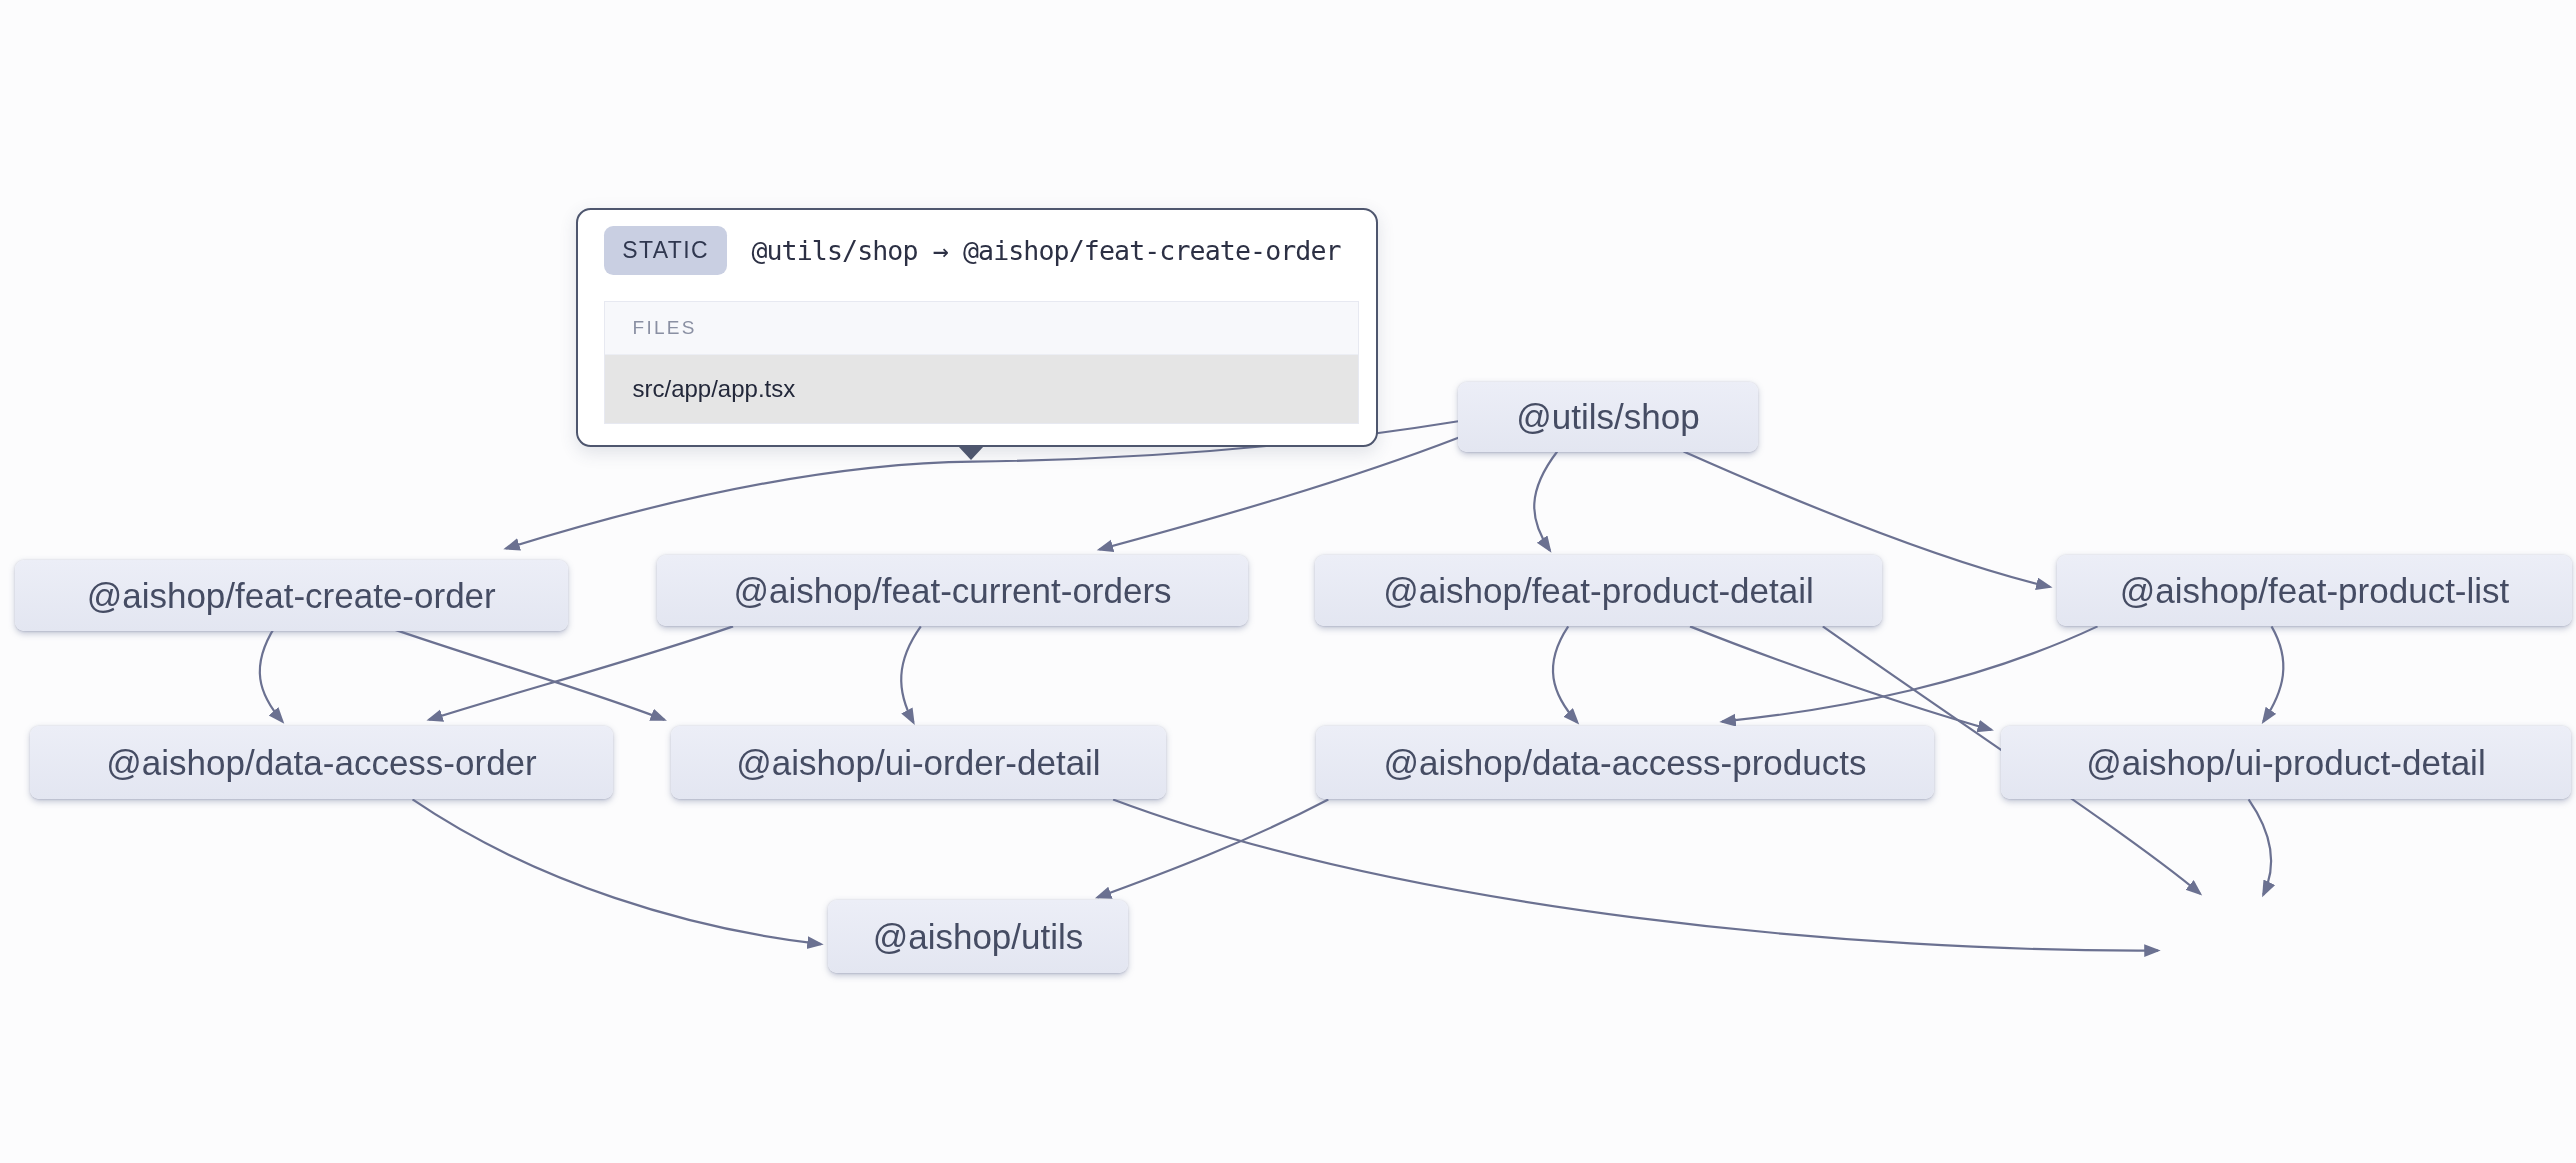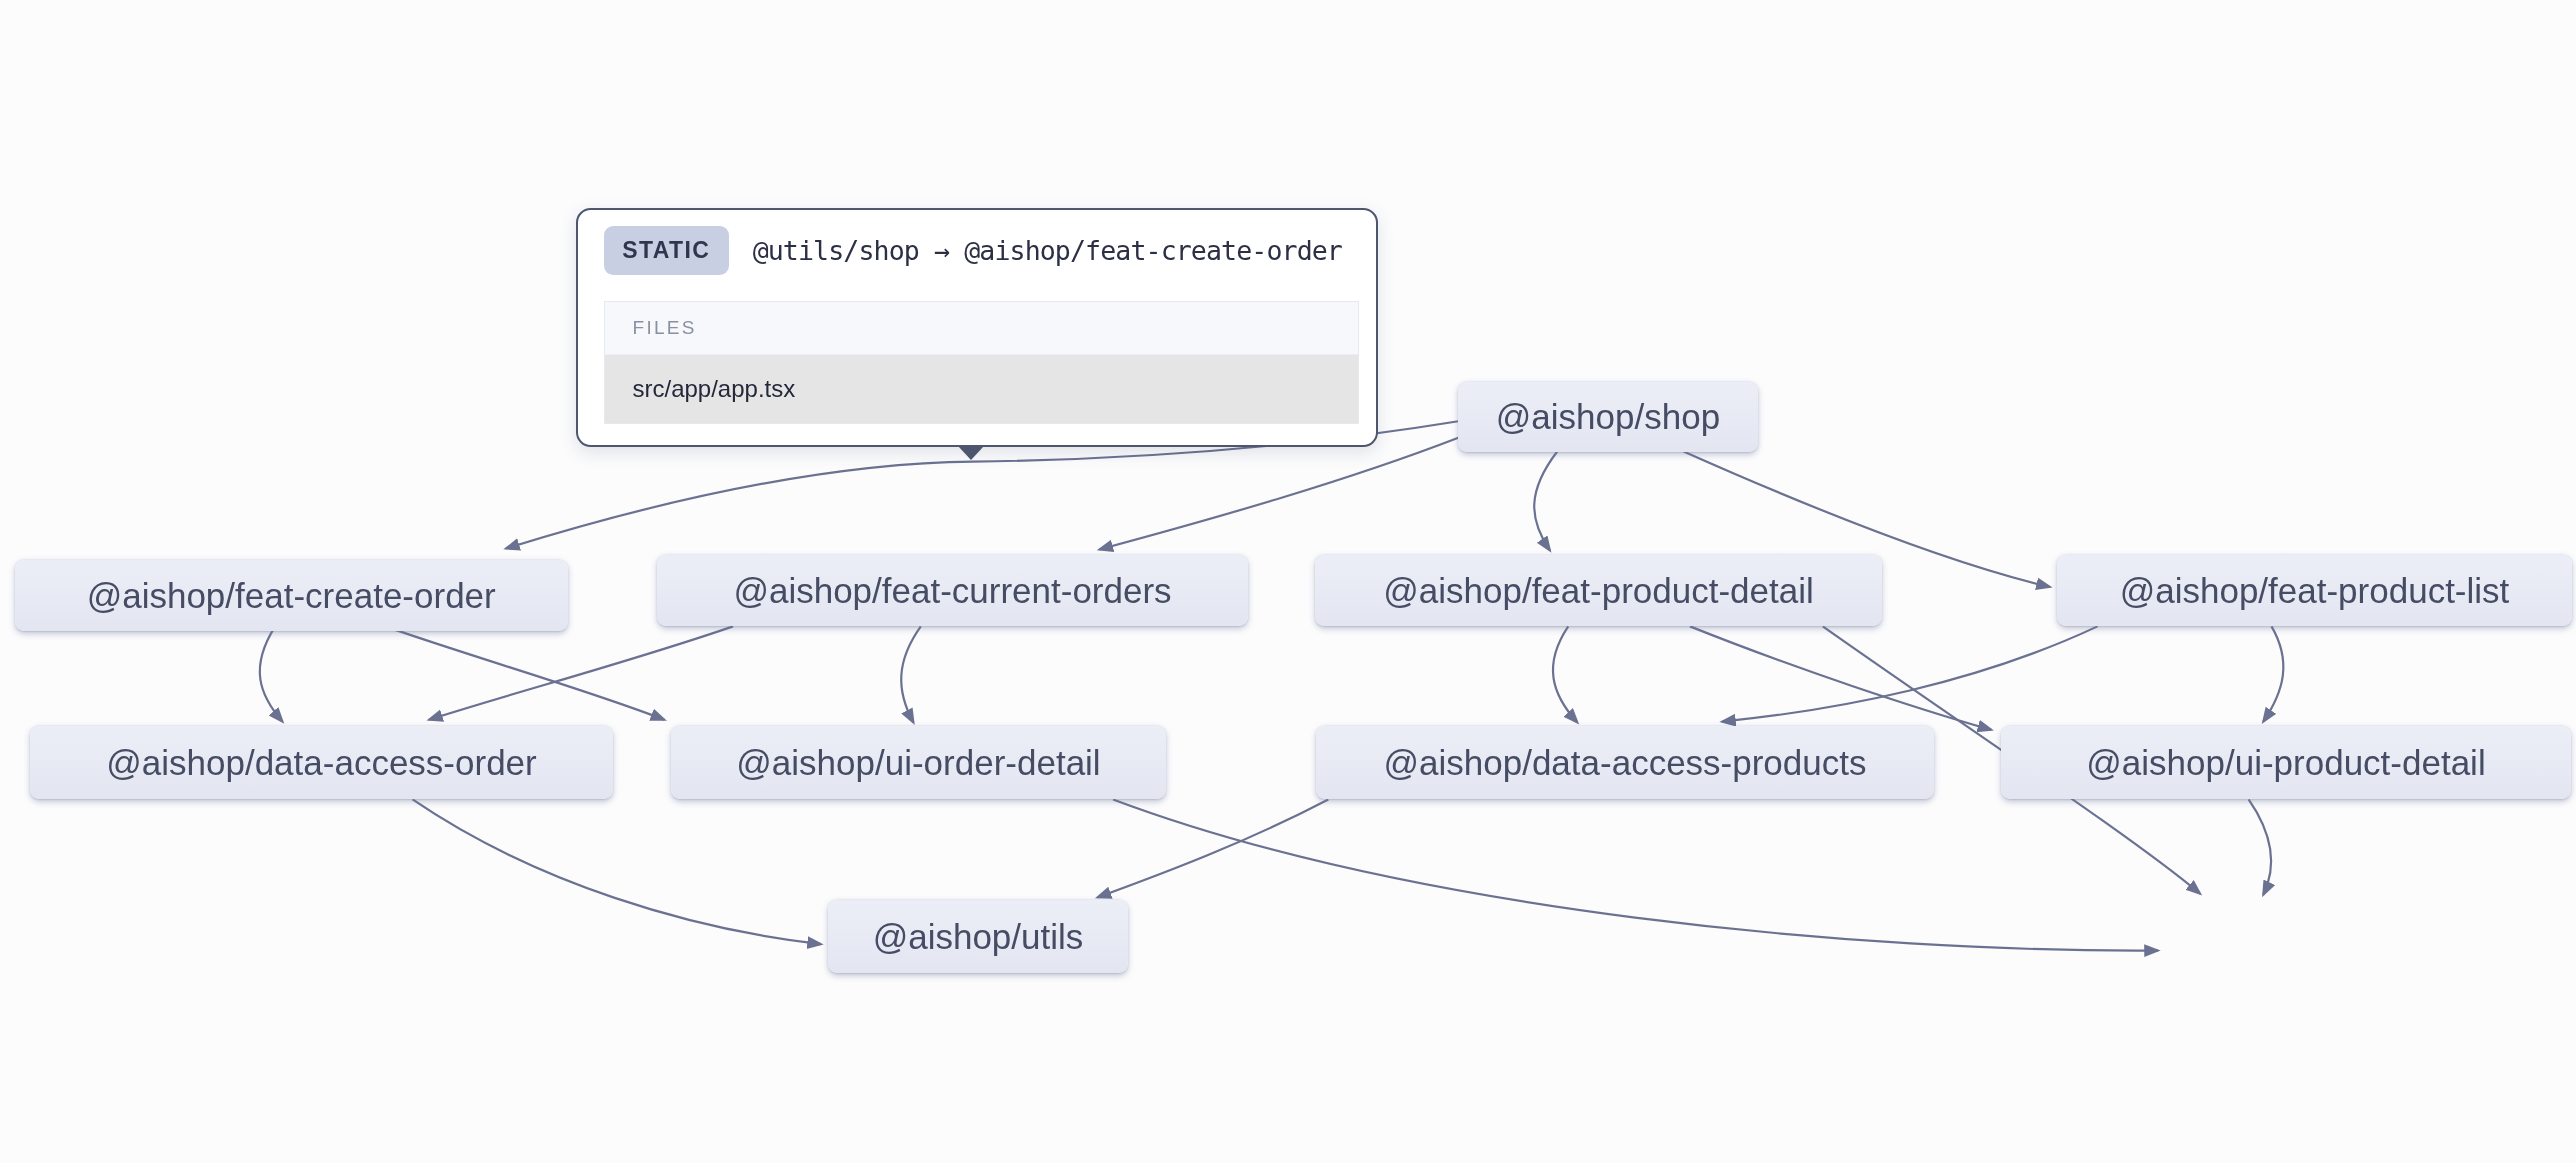--- a/index.html
+++ b/index.html
@@ -24,21 +24,21 @@
     box-shadow:0 5.5px 16.5px rgba(60,70,100,.14);padding:15.6px 24px 0 26px;z-index:5;
   }
   .tooltip .caret{
     position:absolute;left:380px;bottom:-14.7px;width:0;height:0;
     border-left:13.7px solid transparent;border-right:13.7px solid transparent;
     border-top:14.7px solid var(--tt-border);
   }
   .tt-head{display:flex;align-items:center;gap:24px;}
   .badge{
     background:var(--badge-bg);color:var(--badge-text);border-radius:9.2px;
-    padding:11px 18.3px;font-size:23px;font-weight:bold;letter-spacing:1.4px;
+    padding:11px 18.3px;font-size:23px;font-weight:normal;letter-spacing:1.4px;
   }
   .tt-title{
     font-family:"DejaVu Sans Mono","Liberation Mono",monospace;
     font-size:26.6px;color:#2c3044;letter-spacing:-0.9px;
   }
   .files-box{
     margin-top:26.6px;border:1.8px solid #e7e9f1;border-radius:0;overflow:hidden;
     width:755px;box-sizing:border-box;
   }
   .files-header{
@@ -72,21 +72,21 @@
     <path class="edge" d="M1845,684 C1960,730 2090,773 2174,797" marker-end="url(#arrow)"></path>
     <path class="edge" d="M1990,684 C2140,790 2330,915 2402,976" marker-end="url(#arrow)"></path>
     <path class="edge" d="M2290,684 C2160,745 2010,775 1880,788" marker-end="url(#arrow)"></path>
     <path class="edge" d="M2480,684 C2502,722 2494,754 2471,788" marker-end="url(#arrow)"></path>
     <path class="edge" d="M450,873 C585,965 755,1015 896,1031" marker-end="url(#arrow)"></path>
     <path class="edge" d="M1450,873 C1360,920 1272,953 1198,980" marker-end="url(#arrow)"></path>
     <path class="edge" d="M1215,873 C1540,995 2030,1040 2356,1038" marker-end="url(#arrow)"></path>
     <path class="edge" d="M2455,873 C2482,912 2486,946 2471,977" marker-end="url(#arrow)"></path>
   </svg>
 
-  <div class="node" style="left:1458px;top:382px;width:300px;height:70px">@aishop/shop</div>
+  <div class="node" style="left:1458px;top:382px;width:300px;height:70px">@utils/shop</div>
   <div class="node" style="left:14.7px;top:560px;width:553px;height:71px">@aishop/feat-create-order</div>
   <div class="node" style="left:657px;top:555px;width:591px;height:71px">@aishop/feat-current-orders</div>
   <div class="node" style="left:1315px;top:555px;width:567px;height:71px">@aishop/feat-product-detail</div>
   <div class="node" style="left:2057px;top:555px;width:515px;height:71px">@aishop/feat-product-list</div>
   <div class="node" style="left:30px;top:726px;width:583px;height:73px">@aishop/data-access-order</div>
   <div class="node" style="left:671px;top:726px;width:495px;height:73px">@aishop/ui-order-detail</div>
   <div class="node" style="left:1316px;top:726px;width:618px;height:73px">@aishop/data-access-products</div>
   <div class="node" style="left:2001px;top:726px;width:570px;height:73px">@aishop/ui-product-detail</div>
   <div class="node" style="left:828px;top:900px;width:300px;height:73px">@aishop/utils</div>
 

